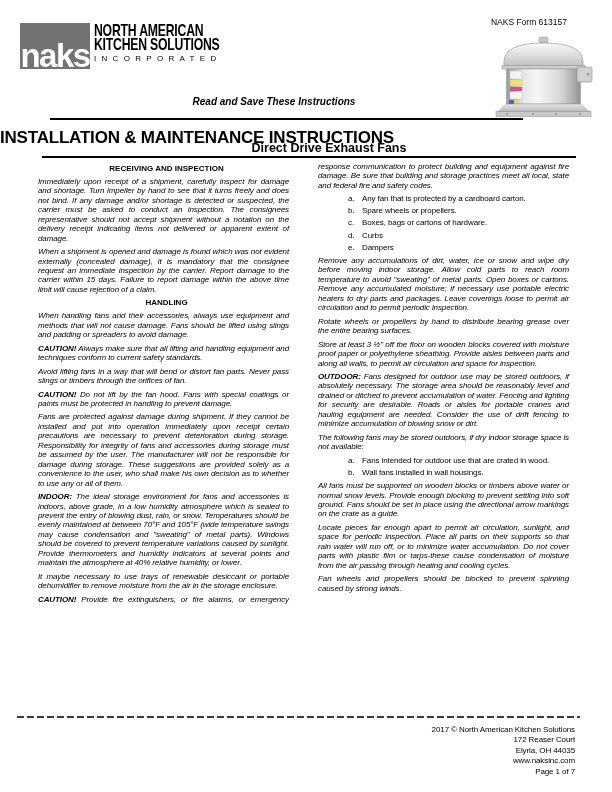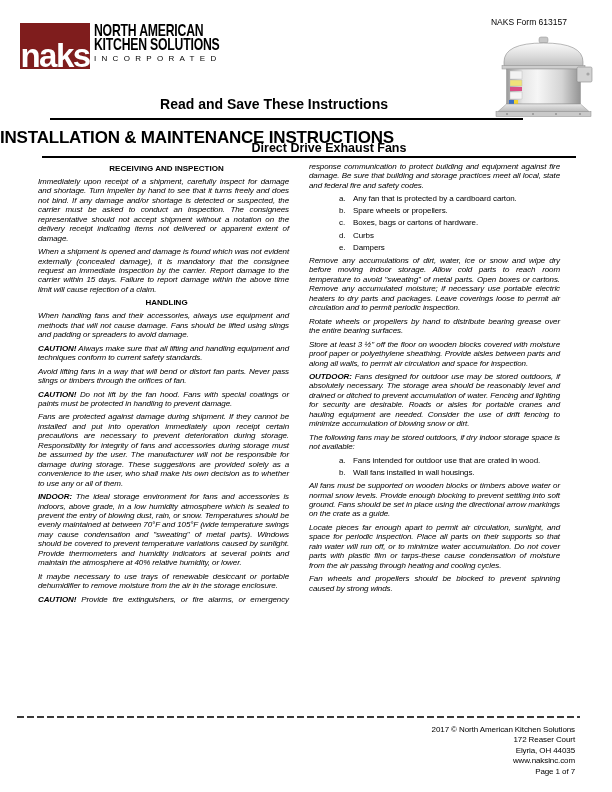--- a/index.html
+++ b/index.html
@@ -4,44 +4,44 @@
 <style>
   html,body{margin:0;padding:0;background:#888;}
   .page{
     position:relative;width:612px;height:792px;background:#fff;margin:0 auto;
     font-family:"Liberation Sans", sans-serif;color:#000;overflow:hidden;
   }
   
   .form-number{position:absolute;top:17px;right:45px;font-size:8.5px;}
   .logo{position:absolute;top:23px;left:20px;display:flex;align-items:flex-start;}
   .logo-box{
-    width:70px;height:46px;background:#7f1d1d;color:#fff;display:flex;
+    width:70px;height:46px;background:#737373;color:#fff;display:flex;
     align-items:flex-end;justify-content:center;overflow:hidden;
   }
   .logo-box span{font-weight:bold;font-size:33px;line-height:0.82;letter-spacing:-1.5px;}
   .logo-text{margin-left:4px;padding-top:1px;}
   .logo-line{
     font-weight:bold;font-size:17px;line-height:14px;letter-spacing:-0.3px;
     transform:scaleX(0.72);transform-origin:left center;white-space:nowrap;
   }
   .logo-line3{font-size:8px;letter-spacing:5.3px;margin-top:2px;white-space:nowrap;}
   .tagline{
     position:absolute;top:96px;left:0;width:548px;text-align:center;
-    font-weight:bold;font-size:14px;
+    font-weight:bold;font-style:italic;font-size:10px;
   }
   .rule{position:absolute;height:1.5px;background:#000;}
   .rule-a{top:118px;left:50px;width:473px;}
   .rule-b{top:156px;left:42px;width:534px;}
   .title{position:absolute;top:128px;left:0;width:574px;text-align:left;font-weight:bold;font-size:17px;letter-spacing:-0.2px;}
   .subtitle{position:absolute;top:141px;left:0;width:574px;text-align:center;font-weight:bold;font-size:12.5px;padding-left:42px;}
   
   .fan-img{position:absolute;top:36px;left:493px;width:102px;height:84px;}
   
   .columns{
-    position:absolute;top:162px;left:38px;width:537px;display:flex;gap:14px;
+    position:absolute;top:162px;left:38px;width:537px;display:flex;gap:23px;
     font-size:8px;line-height:9.45px;letter-spacing:-0.1px;
   }
   .col{width:257px;text-align:justify;}
   .h{font-weight:bold;text-align:center;margin:2.5px 0 3.5px;letter-spacing:0;}
   .h:first-child{margin-top:2px;}
   .p{margin:0 6px 4px 0;font-style:italic;}
   .p-cont{text-align-last:justify;}
   .lead{font-weight:bold;}
   .list{margin:1px 0 4px 0;}
   .li{display:flex;margin-bottom:2.6px;padding-left:30px;text-align:left;}

